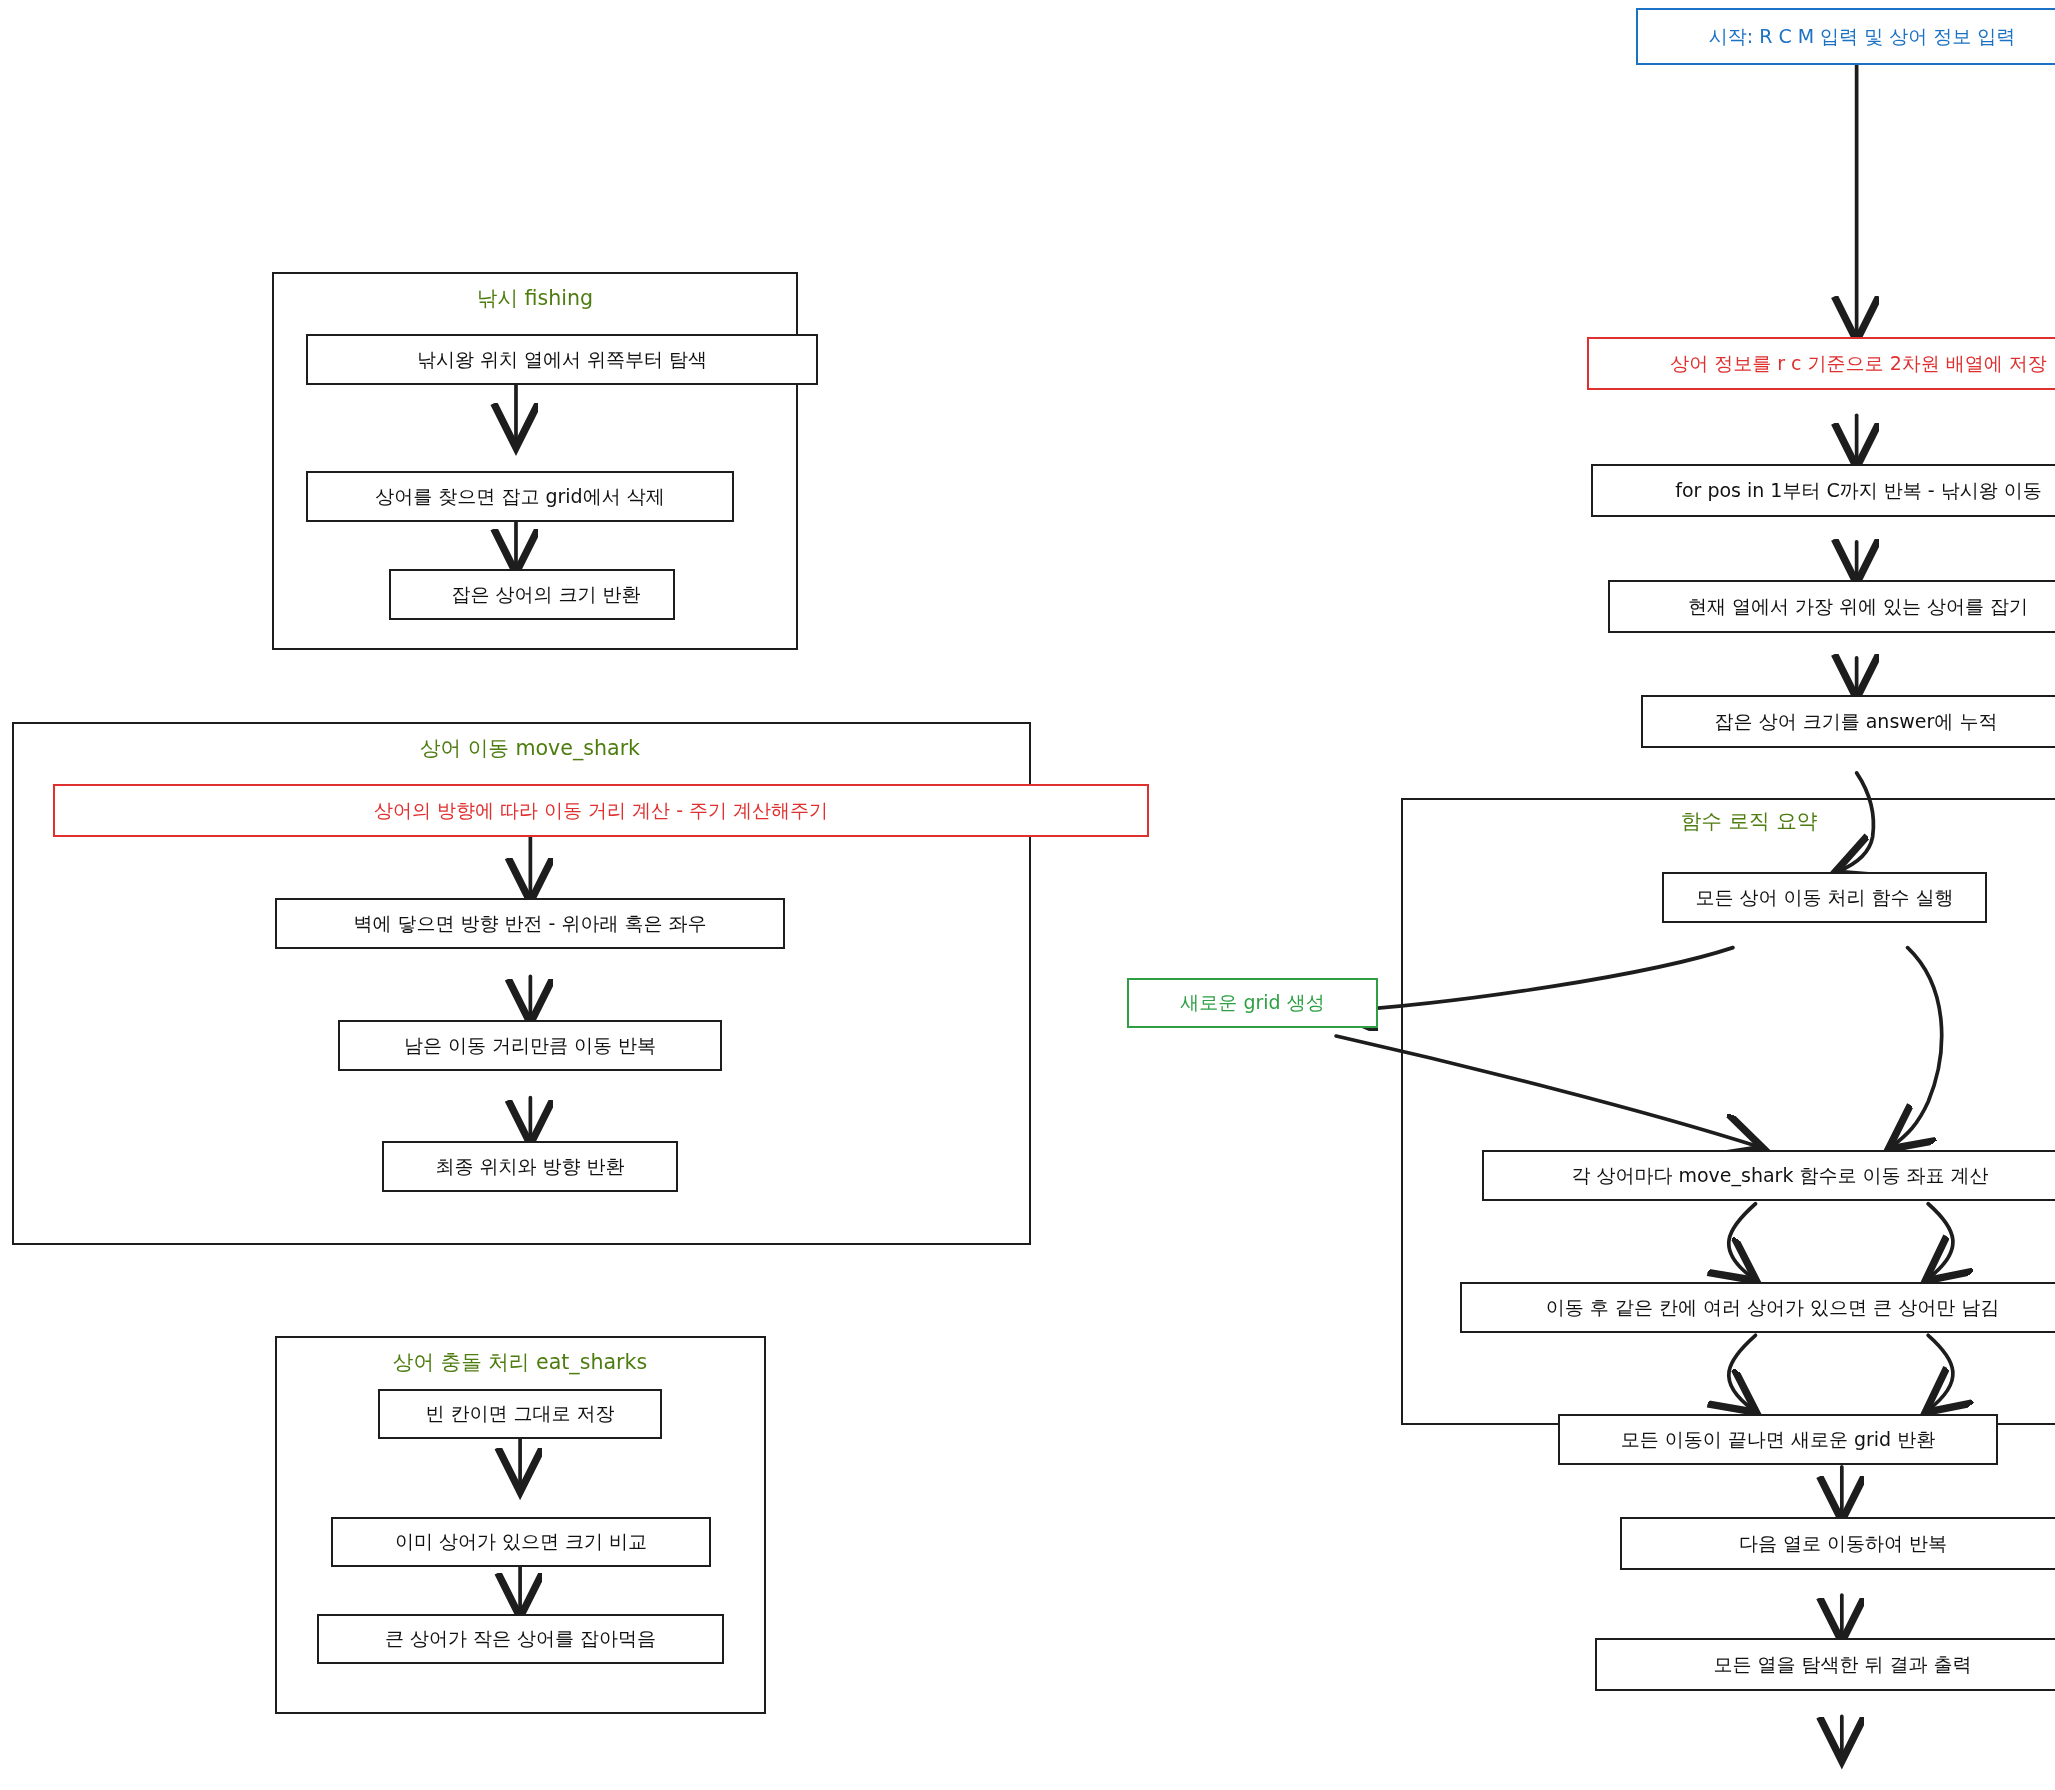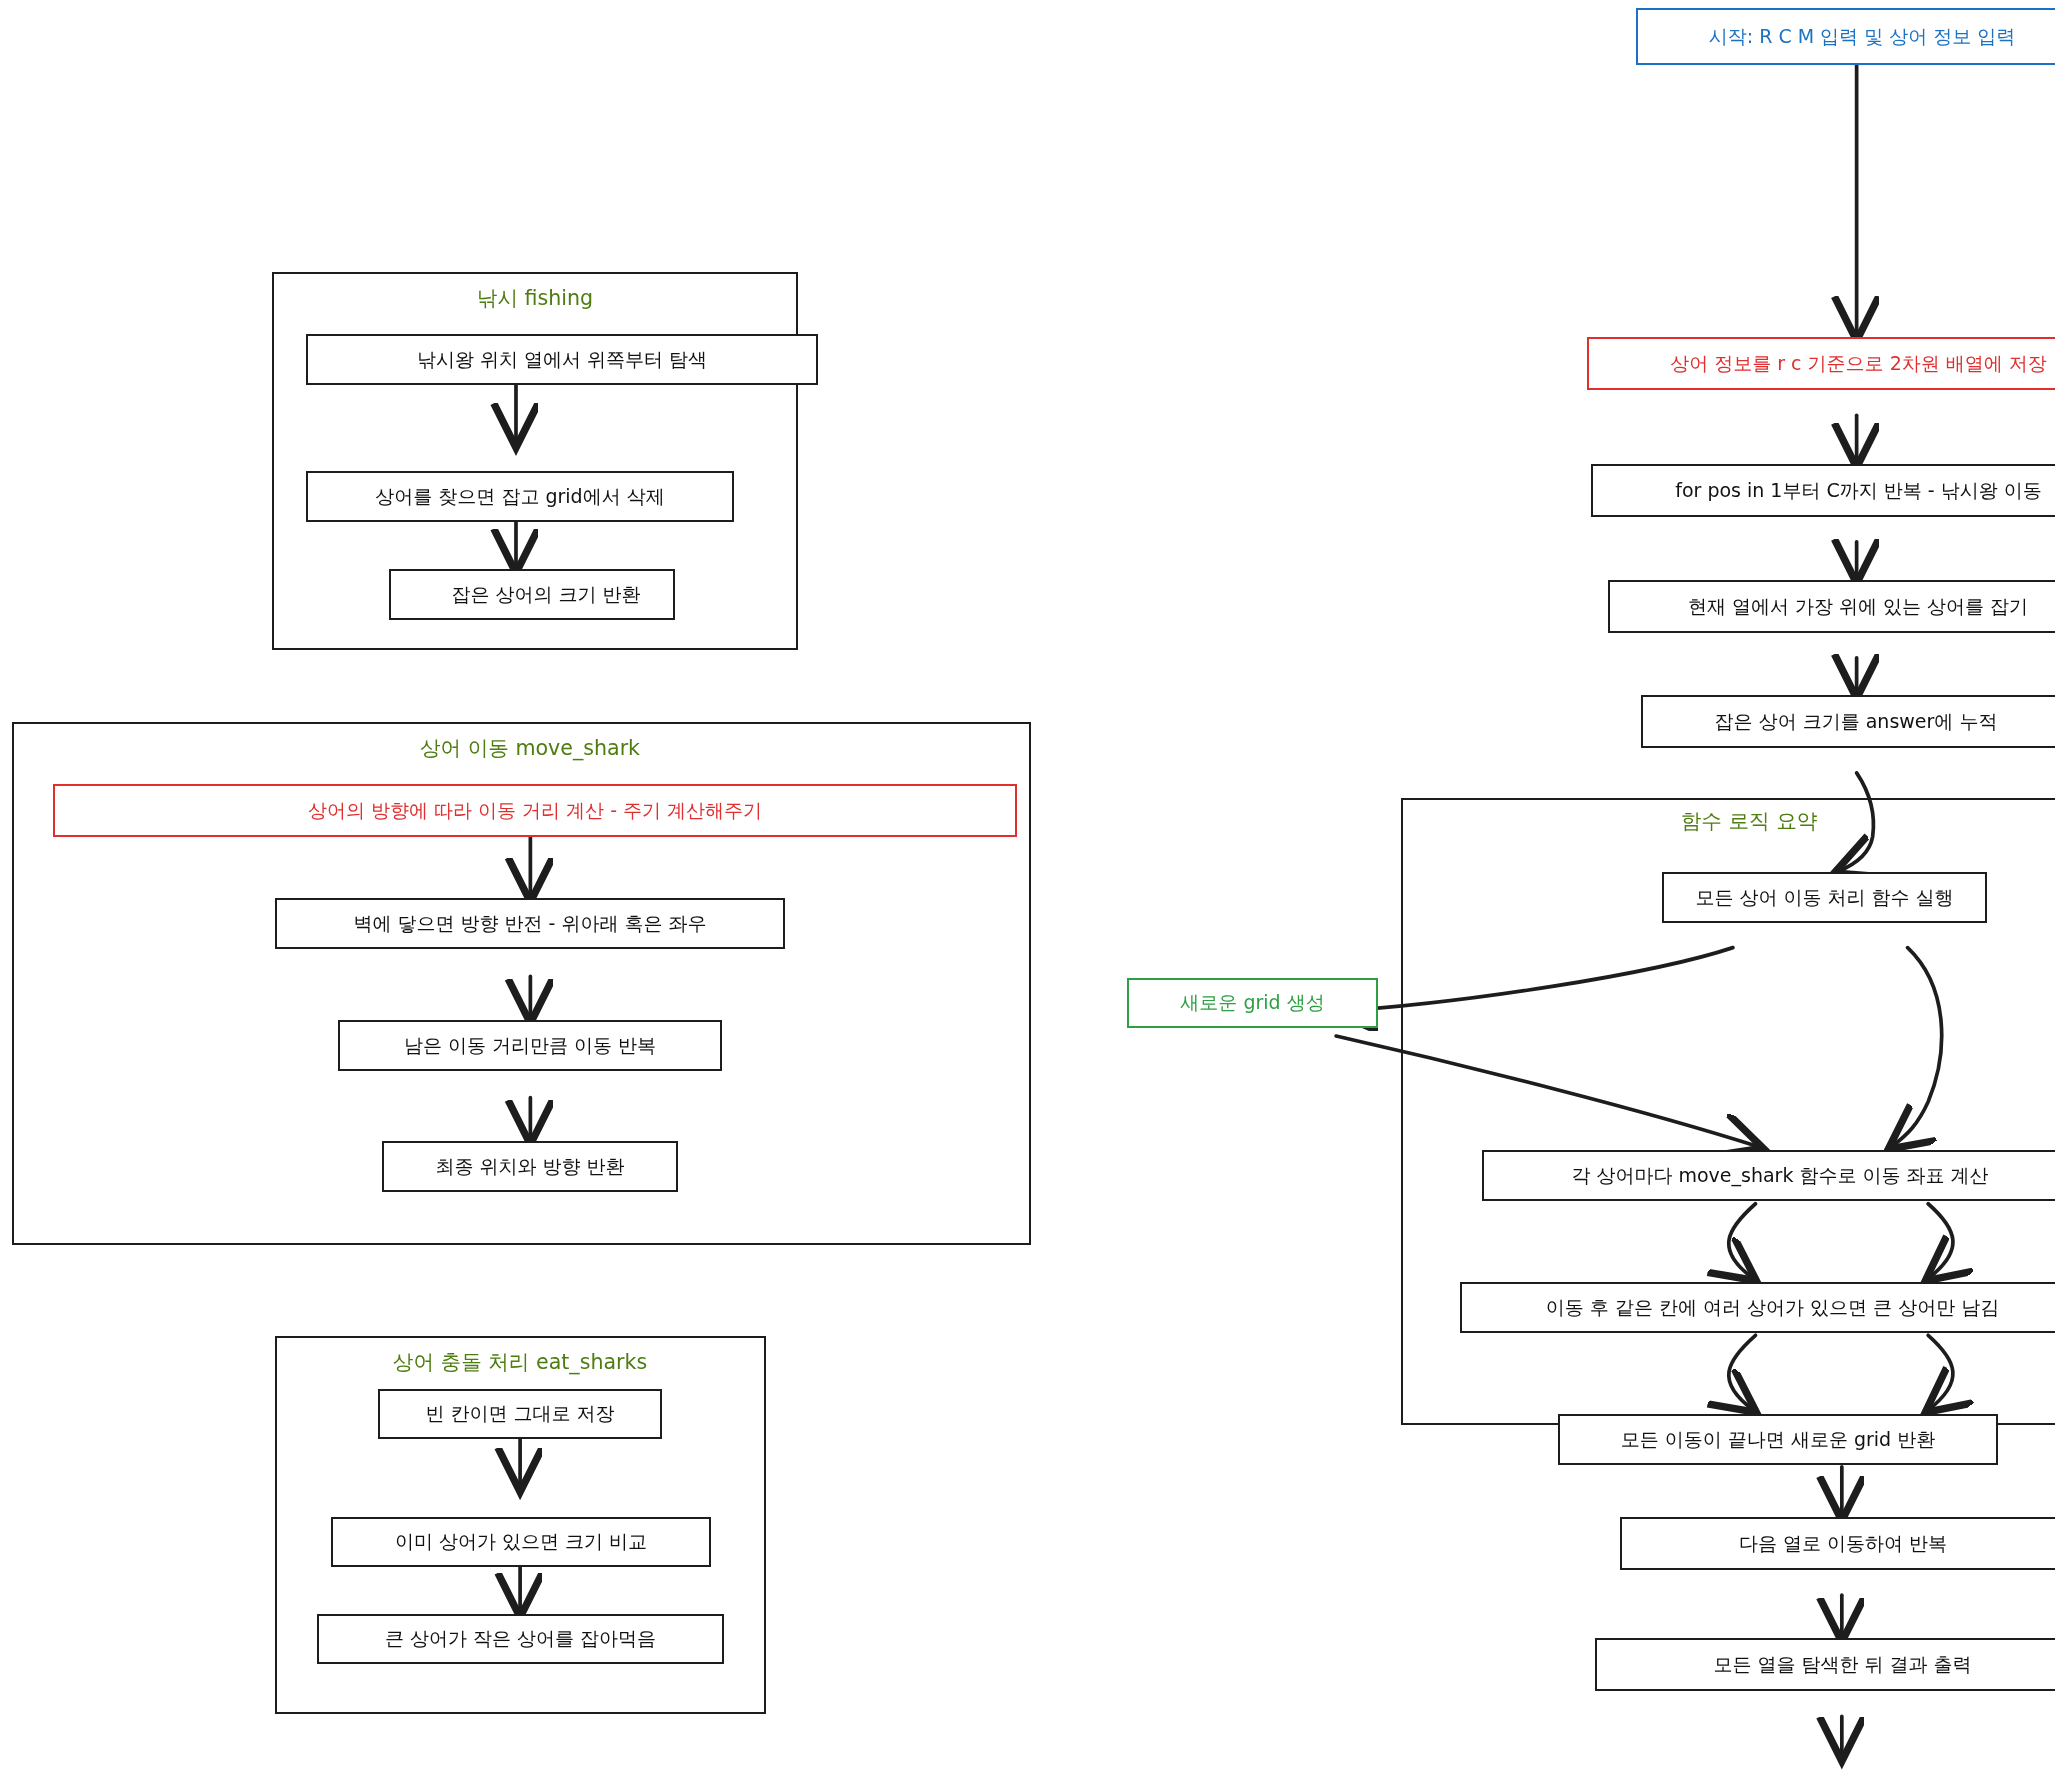--- a/index.html
+++ b/index.html
@@ -84,21 +84,21 @@
   <div class="node" style="left:306px;top:471px;width:428px;height:51px;">
     <span class="txt f46">상어를 찾으면 잡고 grid에서 삭제</span>
   </div>
   <div class="node" style="left:389px;top:569px;width:286px;height:51px;padding-left:28px;">
     <span class="txt f46">잡은 상어의 크기 반환</span>
   </div>
 
   <div class="cluster" style="left:11.5px;top:722px;width:1019px;height:523px;"></div>
   <div class="cluster-title f50" style="left:530px;top:734px;">상어 이동 move_shark</div>
 
-  <div class="node red" style="left:53px;top:784px;width:964px;height:53px;">
+  <div class="node red" style="left:53px;top:784px;width:1096px;height:53px;">
     <span class="txt f46">상어의 방향에 따라 이동 거리 계산 - 주기 계산해주기</span>
   </div>
   <div class="node" style="left:275px;top:898px;width:510px;height:51px;">
     <span class="txt f46">벽에 닿으면 방향 반전 - 위아래 혹은 좌우</span>
   </div>
   <div class="node" style="left:338px;top:1020px;width:384px;height:51px;">
     <span class="txt f46">남은 이동 거리만큼 이동 반복</span>
   </div>
   <div class="node" style="left:382px;top:1141px;width:296px;height:51px;">
     <span class="txt f46">최종 위치와 방향 반환</span>

